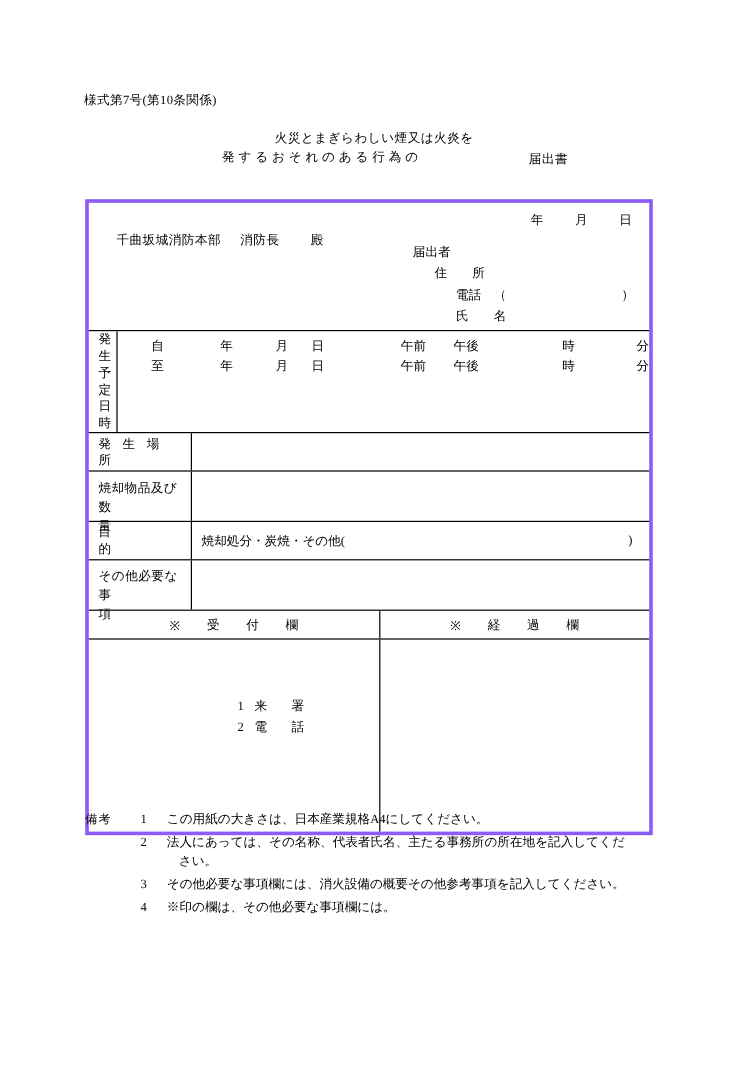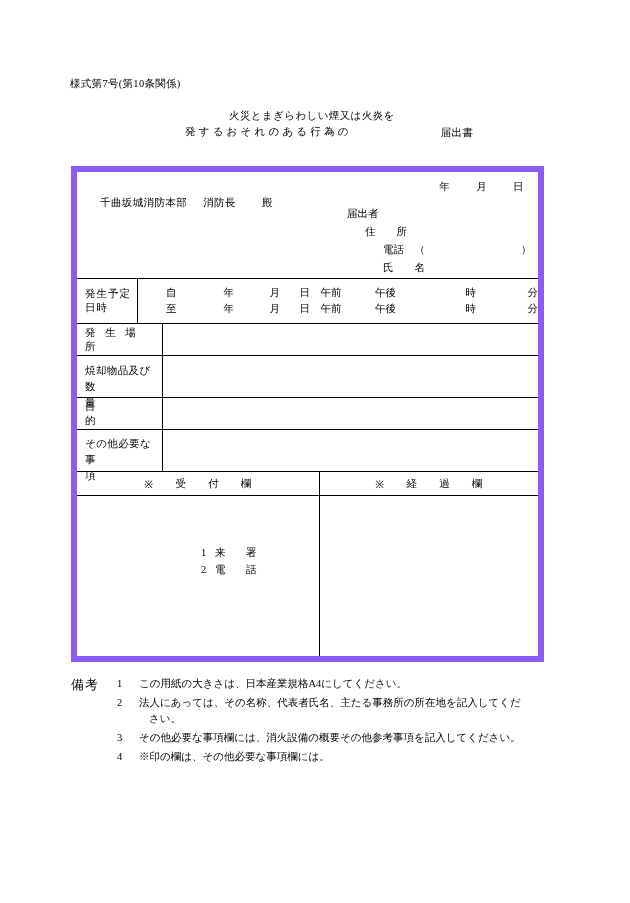--- a/index.html
+++ b/index.html
@@ -51,21 +51,21 @@
     padding-bottom: 0px;
     letter-spacing: 0.4px;
   }
 
   
   .table {
     position: absolute;
     left: 71px;
     top: 166px;
     width: 473px;
-    border: 6px solid #8b5cf6;
+    border: 3px solid #8b5cf6;
     box-sizing: border-box;
   }
   .row {
     display: flex;
     border-bottom: 1px solid #000;
     box-sizing: border-box;
   }
   .row:last-child { border-bottom: none; }
 
   .cell-label {
@@ -137,21 +137,21 @@
   }
   .dt-line {
     display: flex;
     line-height: 16px;
     white-space: nowrap;
   }
   .dt-line .c0 { width: 16px; padding-left: 8px; }
   .dt-line .c1 { width: 52px; text-align: right; }
   .dt-line .c2 { width: 46px; text-align: right; }
   .dt-line .c3 { width: 30px; text-align: right; }
-  .dt-line .c4 { width: 42px; text-align: center; }
+  .dt-line .c4 { width: 42px; text-align: right; padding-left: 43px; }
   .dt-line .c5 { width: 44px; text-align: right; }
   .dt-line .c6 { width: 80px; text-align: right; }
   .dt-line .c7 { width: 62px; text-align: right; }
 
   .r-place { height: 32px; }
   .r-place .cell-label { display: flex; align-items: center; letter-spacing: 3.5px; padding-top: 0; }
 
   .r-items { height: 42px; }
   .r-items .cell-label { padding-top: 7px; line-height: 16px; letter-spacing: 0.4px; }
   .r-items .cell-label .l2 { letter-spacing: 9px; }
@@ -218,21 +218,21 @@
     position: absolute;
     left: 71px;
     top: 676px;
     width: 500px;
     font-size: 10.5px;
   }
   .notes-label {
     position: absolute;
     left: 0;
     top: 0;
-    font-size: 13px;
+    font-size: 10px;
     letter-spacing: 1px;
   }
   .notes-list {
     margin-left: 46px;
   }
   .note-item {
     display: flex;
     margin-bottom: 3px;
     line-height: 16px;
   }
@@ -308,20 +308,24 @@
     <div class="row r-items">
       <div class="cell-label">
         <div>焼却物品及び</div>
         <div class="l2">数　　　　量</div>
       </div>
       <div class="cell-body"></div>
     </div>
 
     <div class="row r-purpose">
       <div class="cell-label">目　　的</div>
+      <div class="cell-body">
+        <span>焼却処分・炭焼・その他(</span>
+        <span class="paren-close">)</span>
+      </div>
     </div>
 
     <div class="row r-other">
       <div class="cell-label">
         <div>その他必要な</div>
         <div class="l2">事　　　　項</div>
       </div>
       <div class="cell-body"></div>
     </div>
 

